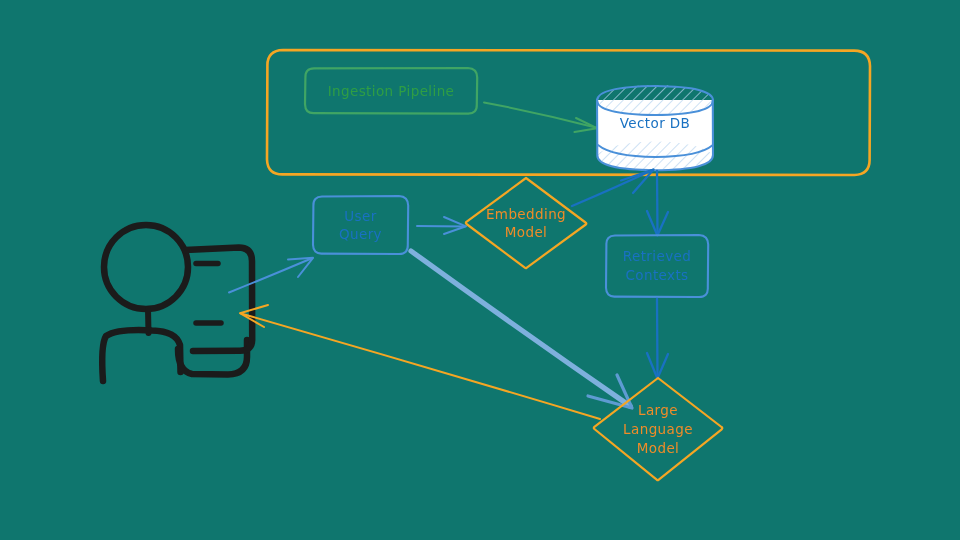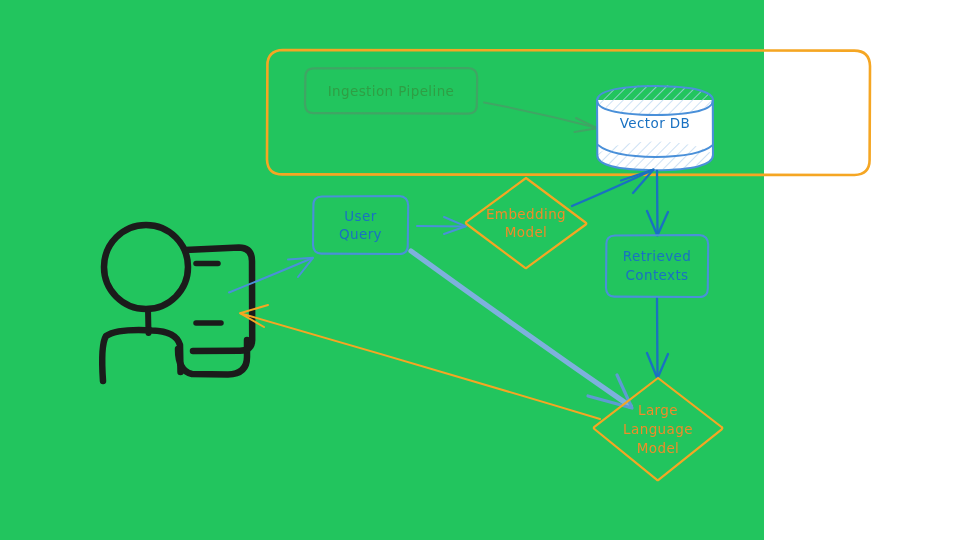--- a/index.html
+++ b/index.html
@@ -8,23 +8,23 @@
     background: #ffffff;
   }
   body {
     width: 960px;
     height: 540px;
     overflow: hidden;
     font-family: "DejaVu Sans", sans-serif;
   }
   #canvas {
     position: relative;
-    width: 764px;
+    width: 960px;
     height: 540px;
-    background: #22c55e;
+    background: #0f766e;
   }
   #diagram-svg {
     position: absolute;
     left: 0;
     top: 0;
     width: 960px;
     height: 540px;
   }
   .node-label {
     font-family: "DejaVu Sans", sans-serif;

